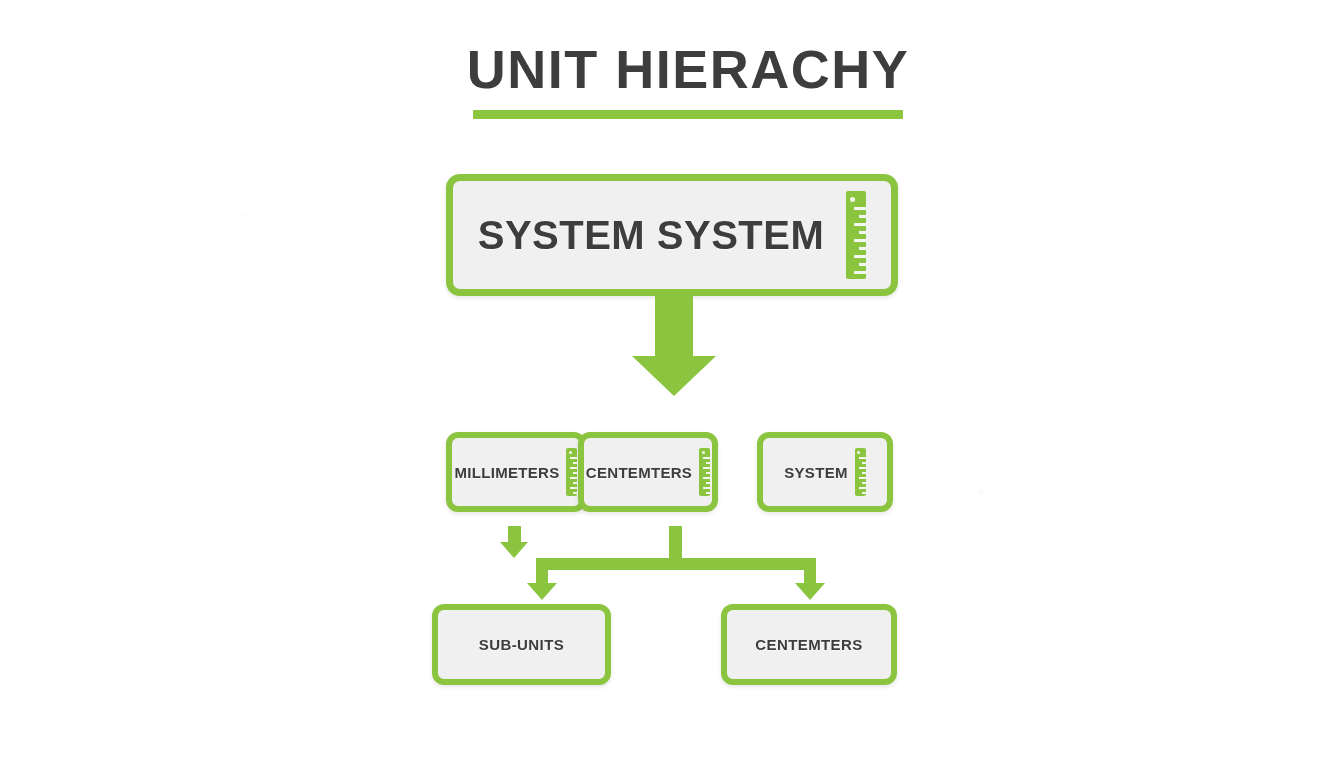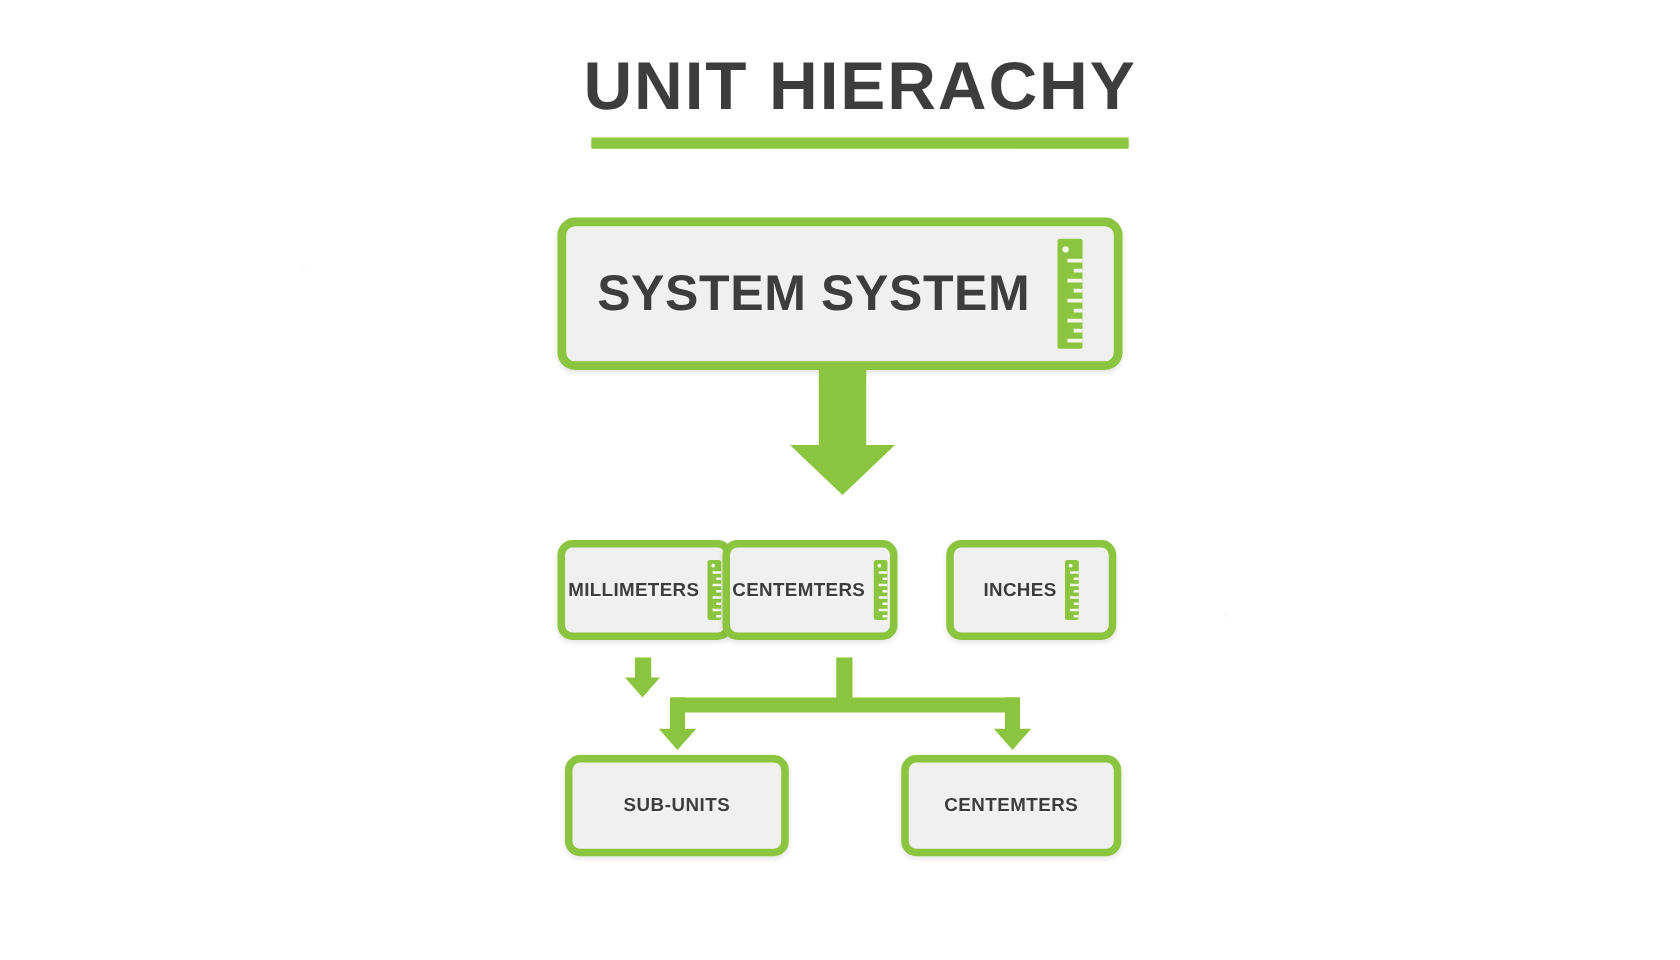--- a/index.html
+++ b/index.html
@@ -99,21 +99,21 @@
 
   
   .node-leaf {
     top: 604px;
     height: 81px;
   }
   .node-leaf .label {
     font-size: 15px;
     letter-spacing: 0.4px;
   }
-  #box-sub-units { left: 452px; width: 179px; }
+  #box-sub-units { left: 432px; width: 179px; }
   #box-fractions { left: 721px; width: 176px; }
 
   
   .ruler {
     position: relative;
     display: inline-block;
     background: #8bc53f;
     border-radius: 2px;
     flex: none;
   }
@@ -239,21 +239,21 @@
       <span class="tick" style="top:19px; width:7px;"></span>
       <span class="tick" style="top:24px; width:4px;"></span>
       <span class="tick" style="top:29px; width:7px;"></span>
       <span class="tick" style="top:34px; width:4px;"></span>
       <span class="tick" style="top:39px; width:7px;"></span>
       <span class="tick" style="top:44px; width:4px;"></span>
     </span>
   </div>
 
   <div class="node node-mid" id="box-inches">
-    <span class="label">INCHES</span>
+    <span class="label">SYSTEM</span>
     <span class="ruler ruler-sm">
       <span class="dot"></span>
       <span class="tick" style="top:9px; width:7px;"></span>
       <span class="tick" style="top:14px; width:4px;"></span>
       <span class="tick" style="top:19px; width:7px;"></span>
       <span class="tick" style="top:24px; width:4px;"></span>
       <span class="tick" style="top:29px; width:7px;"></span>
       <span class="tick" style="top:34px; width:4px;"></span>
       <span class="tick" style="top:39px; width:7px;"></span>
       <span class="tick" style="top:44px; width:4px;"></span>

